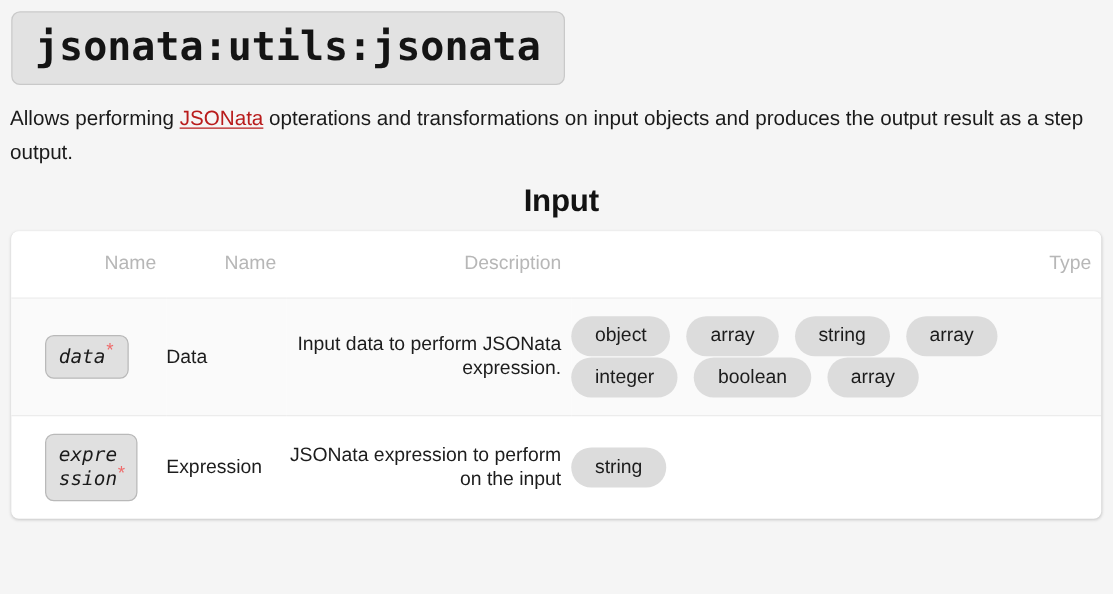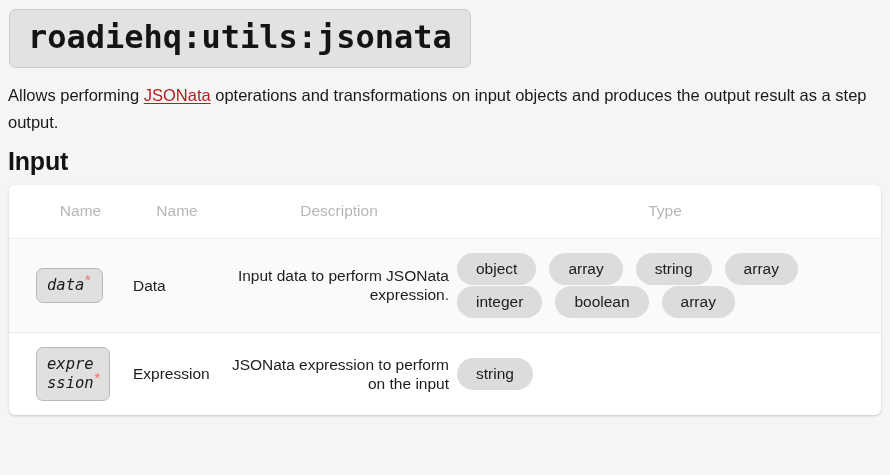--- a/index.html
+++ b/index.html
@@ -57,20 +57,21 @@
   }
 
   
   .section-title {
     margin: 10px 0 0 8px;
     font-size: 25px;
     font-weight: bold;
     line-height: 30px;
     color: #131313;
     letter-spacing: -0.2px;
+    text-align: center;
   }
 
   
   .card {
     margin: 9px 9px 0 9px;
     background: #ffffff;
     border-radius: 6px;
     box-shadow: 0 1px 3px rgba(0,0,0,0.12), 0 1px 2px rgba(0,0,0,0.07);
     overflow: hidden;
   }
@@ -78,21 +79,21 @@
     width: 100%;
     border-collapse: collapse;
     table-layout: fixed;
   }
   table.params col.c-name { width: 124px; }
   table.params col.c-title { width: 96px; }
   table.params col.c-desc  { width: 228px; }
   table.params col.c-type  { width: auto; }
 
   thead th {
-    text-align: center;
+    text-align: right;
     font-weight: normal;
     font-size: 15.5px;
     color: #b7b7b7;
     padding: 17px 8px 18px 0;
     background: #ffffff;
     border-bottom: 1px solid #eeeeee;
   }
   thead th.first { padding-left: 27px; }
 
   tbody td {
@@ -157,21 +158,21 @@
 
   .cell-desc { color: #1d1d1d; text-align: right; }
   .cell-title { color: #1d1d1d; word-break: break-word; }
 </style>
 </head>
 <body>
 
 <div class="page">
 
   <div class="title-wrap">
-    <span class="title-chip">roadiehq:utils:jsonata</span>
+    <span class="title-chip">jsonata:utils:jsonata</span>
   </div>
 
   <p class="desc">
     <span>Allows performing </span><a class="link" href="#">JSONata</a><span> opterations and transformations on input objects and produces the output result as a step output.</span>
   </p>
 
   <h2 class="section-title">Input</h2>
 
   <div class="card">
     <table class="params">

